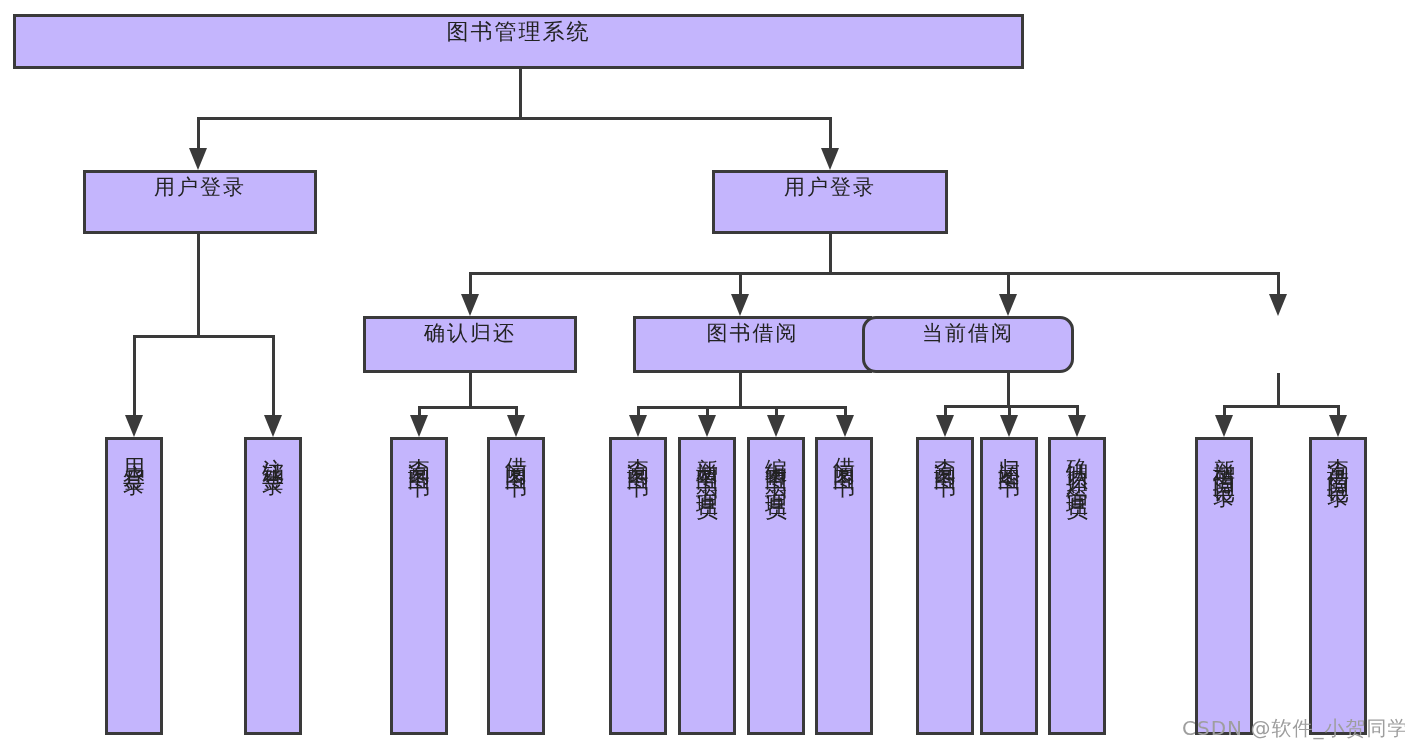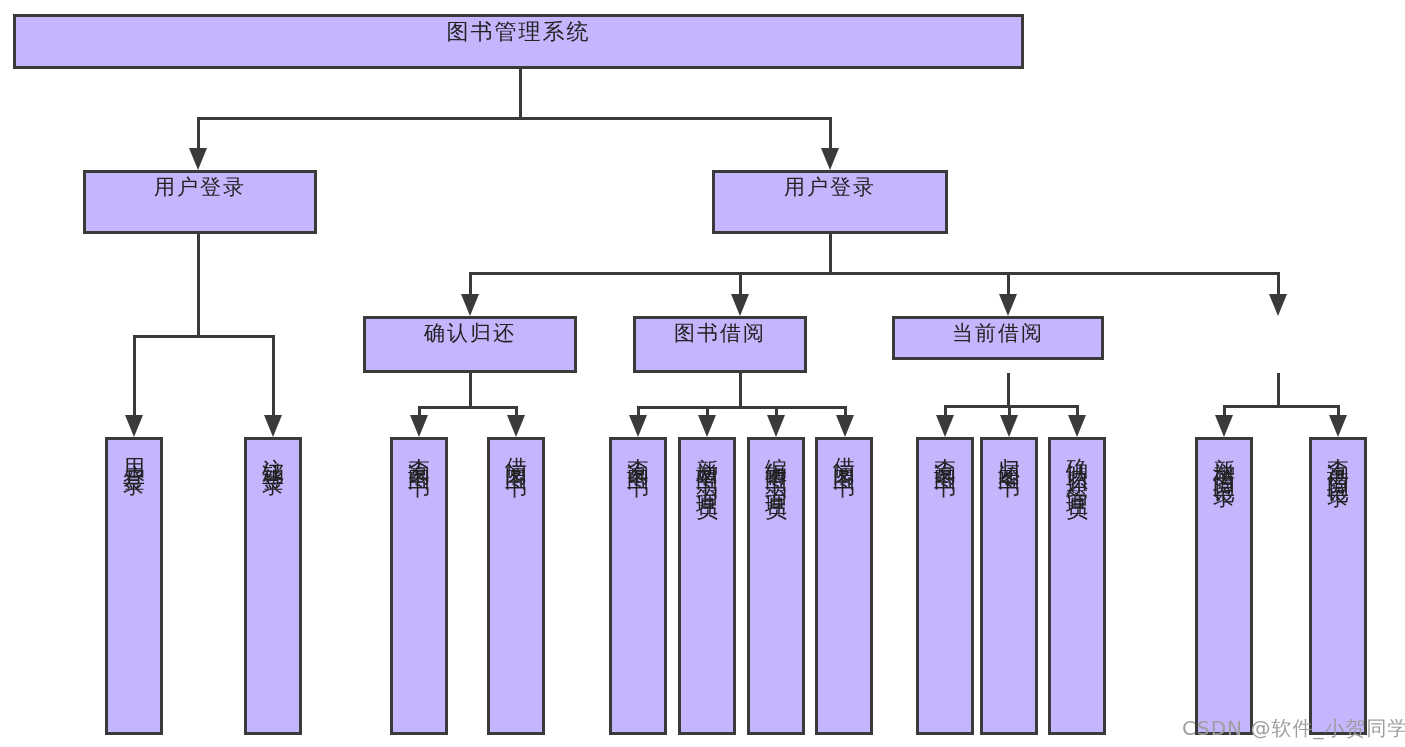--- a/index.html
+++ b/index.html
@@ -60,24 +60,24 @@
   <div class="box hbox" style="left:83px; top:170px; width:234px; height:64px;">
     <span>用户登录</span>
   </div>
   <div class="box hbox" style="left:712px; top:170px; width:236px; height:64px;">
     <span>用户登录</span>
   </div>
 
   <div class="box hbox" style="left:363px; top:316px; width:214px; height:57px;">
     <span>确认归还</span>
   </div>
-  <div class="box hbox" style="left:633px; top:316px; width:174px; height:57px;">
+  <div class="box hbox" style="left:633px; top:316px; width:239px; height:57px;">
     <span>图书借阅</span>
   </div>
-  <div class="box hbox" style="left:892px; top:316px; width:212px; height:44px;">
+  <div class="box hbox" style="left:862px; top:316px; width:212px; height:57px;border-radius:14px;">
     <span>当前借阅</span>
   </div>
 
   <div class="box vbox" style="left:105px; top:437px; width:58px; height:298px;">
     <span>用户登录</span>
   </div>
   <div class="box vbox" style="left:244px; top:437px; width:58px; height:298px;">
     <span>注销登录</span>
   </div>
 

